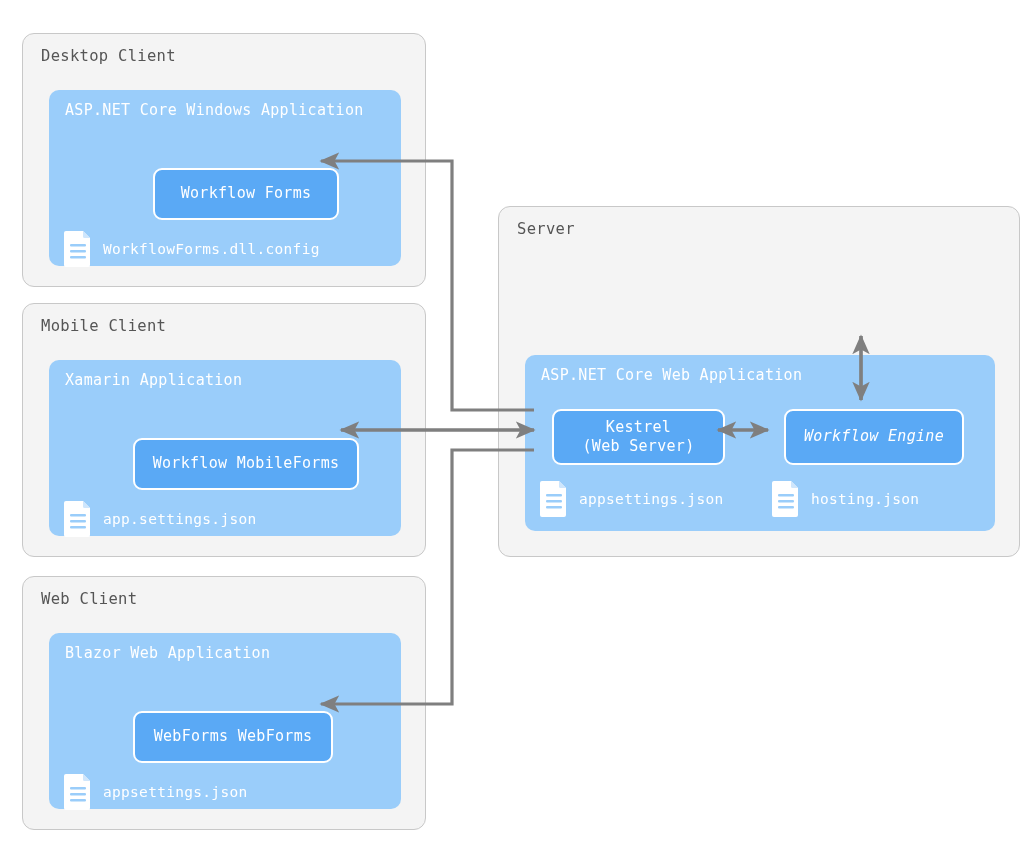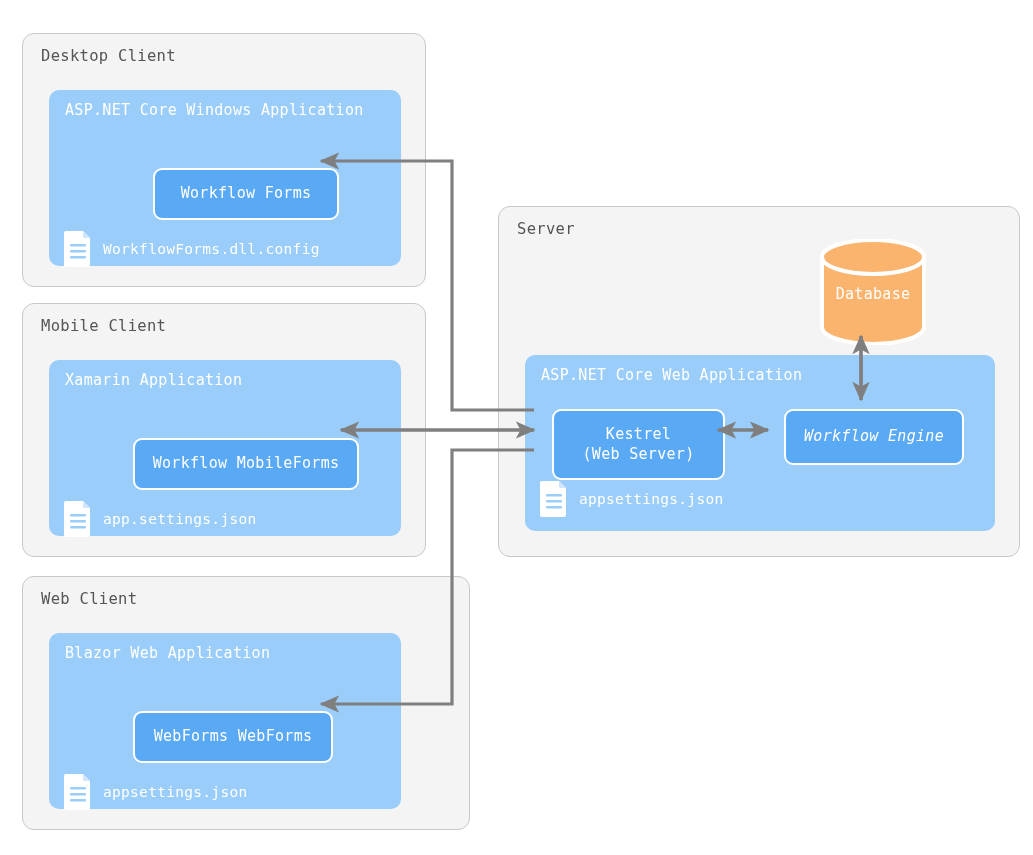--- a/index.html
+++ b/index.html
@@ -146,67 +146,69 @@
           <path d="M20 1 L27 8 H21.5 A1.5 1.5 0 0 1 20 6.5 Z" fill="#cfe6fc"></path>
           <rect x="7" y="14" width="16" height="2.6" rx="1.1" fill="#9acdfa"></rect>
           <rect x="7" y="20" width="16" height="2.6" rx="1.1" fill="#9acdfa"></rect>
           <rect x="7" y="26" width="16" height="2.6" rx="1.1" fill="#9acdfa"></rect>
         </svg>
         <span class="file-label">WorkflowForms.dll.config</span>
       </div>
     </div>
   </div>
 
-  <div class="zone" style="left:22px; top:576px; width:448px; height:254px;">
+  <div class="zone" style="left:22px; top:576px; width:404px; height:254px;">
     <div class="zone-title">Web Client</div>
     <div class="app" style="left:26px; top:56px; width:352px; height:176px;">
       <div class="app-title">Blazor Web Application</div>
       <div class="node" style="left:84px; top:78px; width:200px; height:52px;">WebForms WebForms</div>
       <div class="fileitem" style="left:14px; top:140px;">
         <svg class="file-icon" viewBox="0 0 30 38" aria-hidden="true">
           <path d="M3 1 H20 L27 8 V35 A2 2 0 0 1 25 37 H3 A2 2 0 0 1 1 35 V3 A2 2 0 0 1 3 1 Z" fill="#ffffff"></path>
           <path d="M20 1 L27 8 H21.5 A1.5 1.5 0 0 1 20 6.5 Z" fill="#cfe6fc"></path>
           <rect x="7" y="14" width="16" height="2.6" rx="1.1" fill="#9acdfa"></rect>
           <rect x="7" y="20" width="16" height="2.6" rx="1.1" fill="#9acdfa"></rect>
           <rect x="7" y="26" width="16" height="2.6" rx="1.1" fill="#9acdfa"></rect>
         </svg>
         <span class="file-label">appsettings.json</span>
       </div>
     </div>
   </div>
 
   <div class="zone" style="left:498px; top:206px; width:522px; height:351px;">
     <div class="zone-title">Server</div>
 
-    <div class="db" style="left:319px; top:32px; width:110px; height:106px;">
-      <svg width="110" height="106" viewBox="0 0 110 106">
-        <path d="M4 18 V88 A51 17 0 0 0 106 88 V18 Z" fill="#fab46e"></path>
-        <ellipse cx="55" cy="18" rx="51" ry="17" fill="#fab46e" stroke="#ffffff" stroke-width="4"></ellipse>
-        <path d="M4 18 V88 A51 17 0 0 0 106 88 V18" fill="none" stroke="#ffffff" stroke-width="4"></path>
-      </svg>
-      <div class="db-label">Database</div>
-    </div>
 
     <div class="app" style="left:26px; top:148px; width:470px; height:176px;padding-left:24px;">
       <div class="app-title">ASP.NET Core Web Application</div>
-      <div class="node" style="left:27px; top:54px; width:173px; height:71px;">Kestrel
+      <div class="node" style="left:27px; top:54px; width:173px; height:56px;">Kestrel
 (Web Server)</div>
       <div class="node" style="left:259px; top:54px; width:180px; height:56px;font-style:italic;">Workflow Engine</div>
 
       <div class="fileitem" style="left:14px; top:125px;">
         <svg class="file-icon" viewBox="0 0 30 38" aria-hidden="true">
           <path d="M3 1 H20 L27 8 V35 A2 2 0 0 1 25 37 H3 A2 2 0 0 1 1 35 V3 A2 2 0 0 1 3 1 Z" fill="#ffffff"></path>
           <path d="M20 1 L27 8 H21.5 A1.5 1.5 0 0 1 20 6.5 Z" fill="#cfe6fc"></path>
           <rect x="7" y="14" width="16" height="2.6" rx="1.1" fill="#9acdfa"></rect>
           <rect x="7" y="20" width="16" height="2.6" rx="1.1" fill="#9acdfa"></rect>
           <rect x="7" y="26" width="16" height="2.6" rx="1.1" fill="#9acdfa"></rect>
         </svg>
         <span class="file-label">appsettings.json</span>
       </div>
 
+      <div class="fileitem" style="left:246px; top:125px;">
+        <svg class="file-icon" viewBox="0 0 30 38" aria-hidden="true">
+          <path d="M3 1 H20 L27 8 V35 A2 2 0 0 1 25 37 H3 A2 2 0 0 1 1 35 V3 A2 2 0 0 1 3 1 Z" fill="#ffffff"></path>
+          <path d="M20 1 L27 8 H21.5 A1.5 1.5 0 0 1 20 6.5 Z" fill="#cfe6fc"></path>
+          <rect x="7" y="14" width="16" height="2.6" rx="1.1" fill="#9acdfa"></rect>
+          <rect x="7" y="20" width="16" height="2.6" rx="1.1" fill="#9acdfa"></rect>
+          <rect x="7" y="26" width="16" height="2.6" rx="1.1" fill="#9acdfa"></rect>
+        </svg>
+        <span class="file-label">hosting.json</span>
+      </div>
     </div>
   </div>
 
   <svg id="wires" viewBox="0 0 1033 855">
     <defs>
       <marker id="arrowEnd" viewBox="0 0 10 10" refX="9.2" refY="5" markerWidth="6.2" markerHeight="6.2" orient="auto-start-reverse">
         <path d="M 0 0.6 L 10 5 L 0 9.4 L 2.4 5 Z" fill="#7f7f7f"></path>
       </marker>
       <marker id="arrowStart" viewBox="0 0 10 10" refX="9.2" refY="5" markerWidth="6.2" markerHeight="6.2" orient="auto-start-reverse">
         <path d="M 0 0.6 L 10 5 L 0 9.4 L 2.4 5 Z" fill="#7f7f7f"></path>

